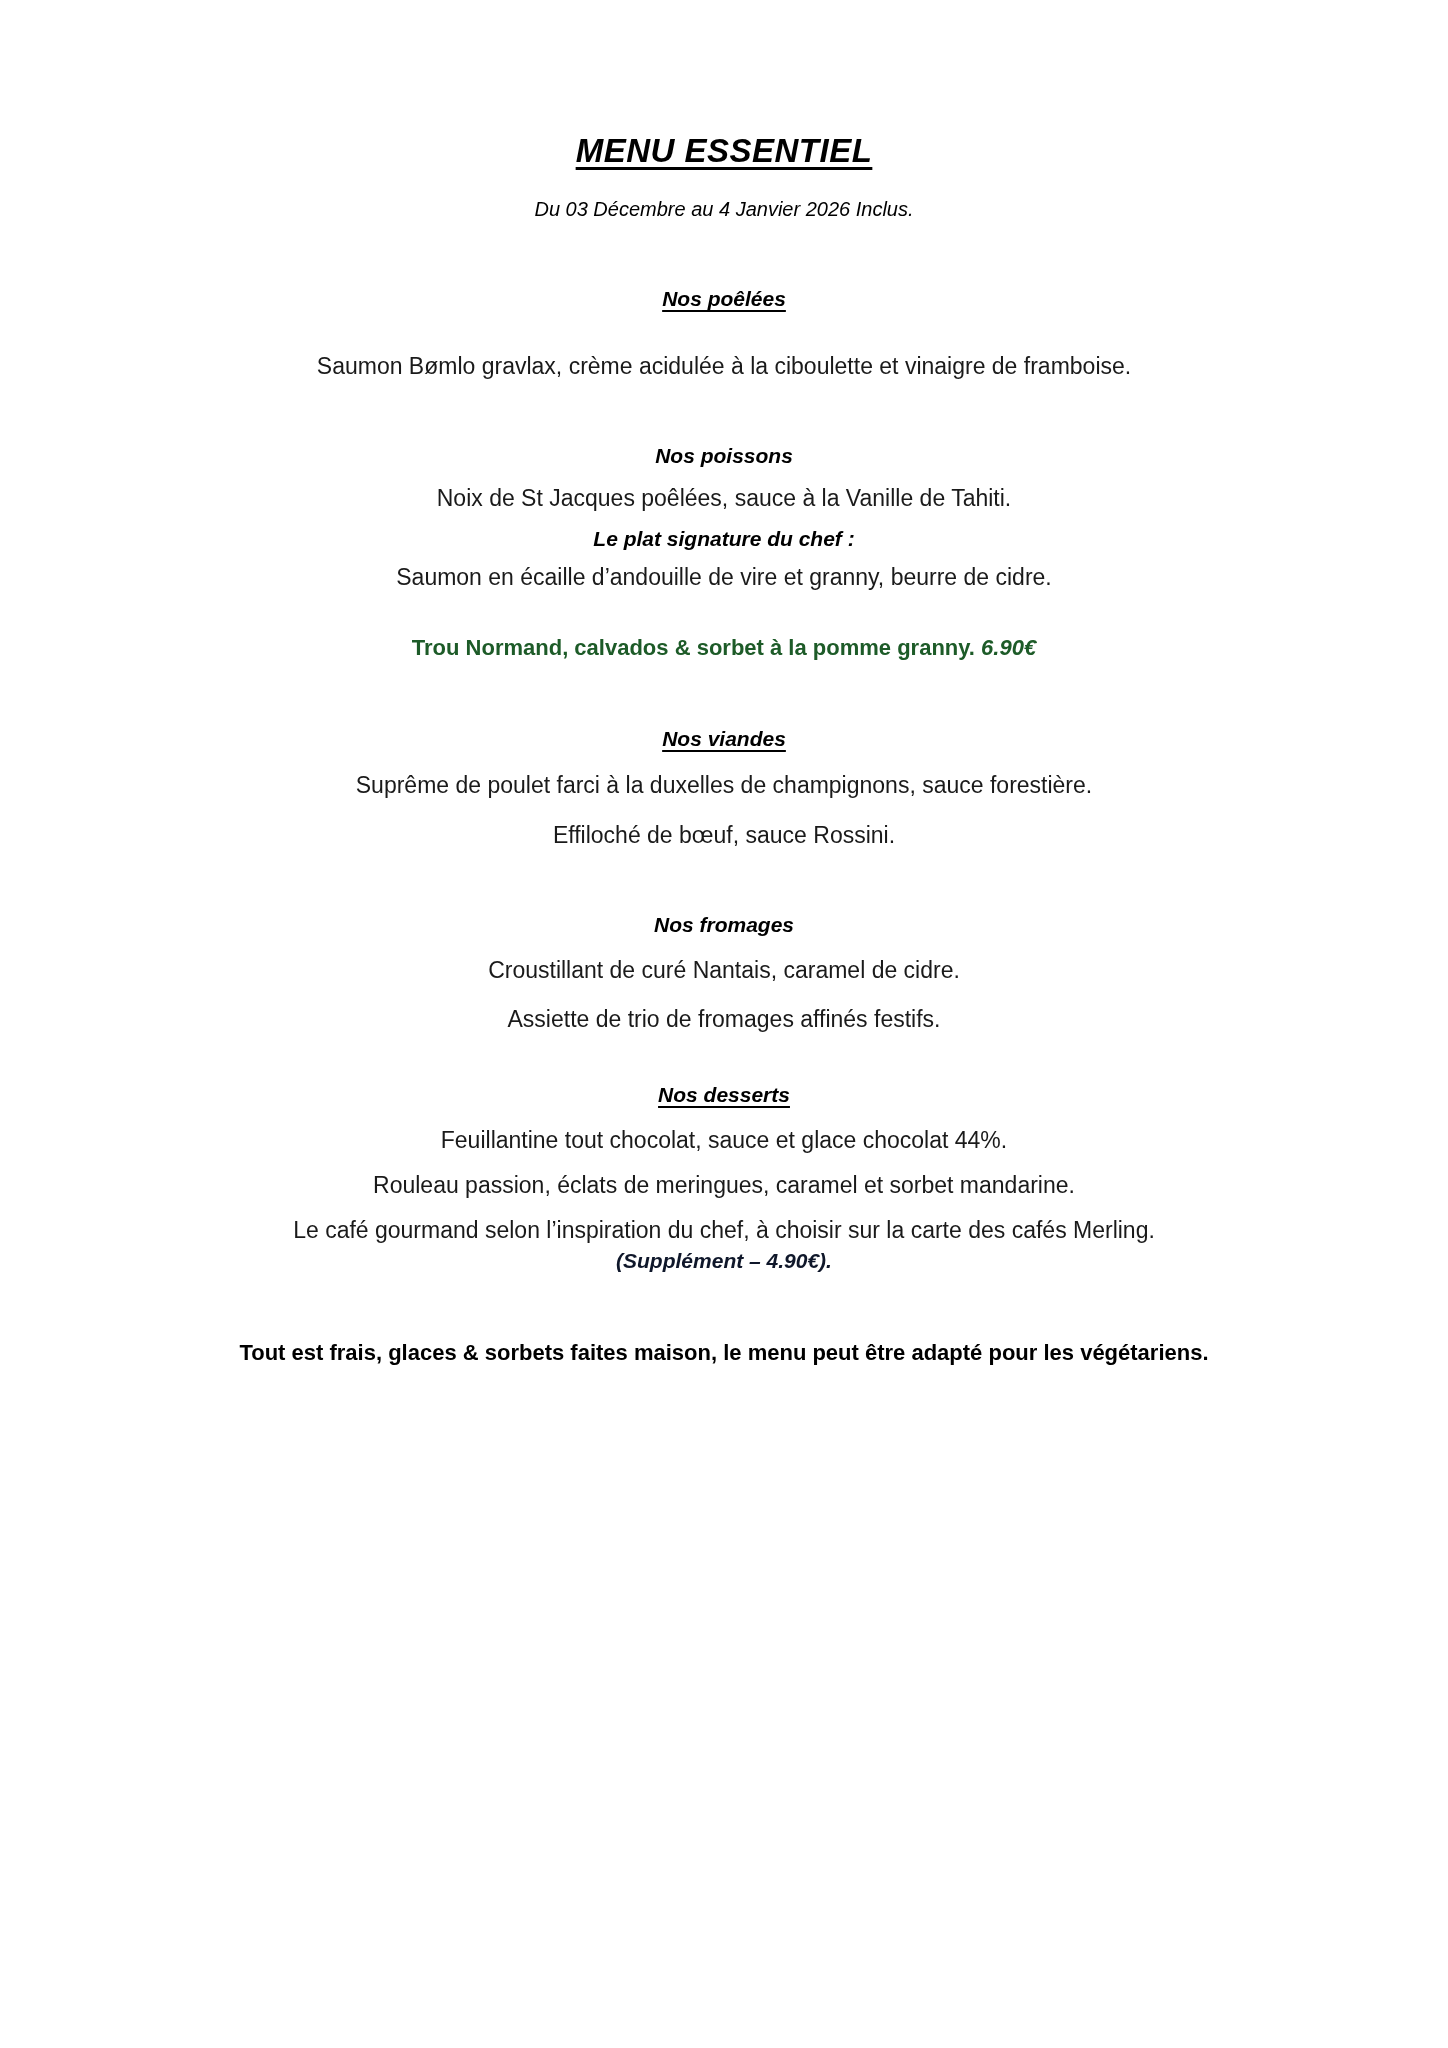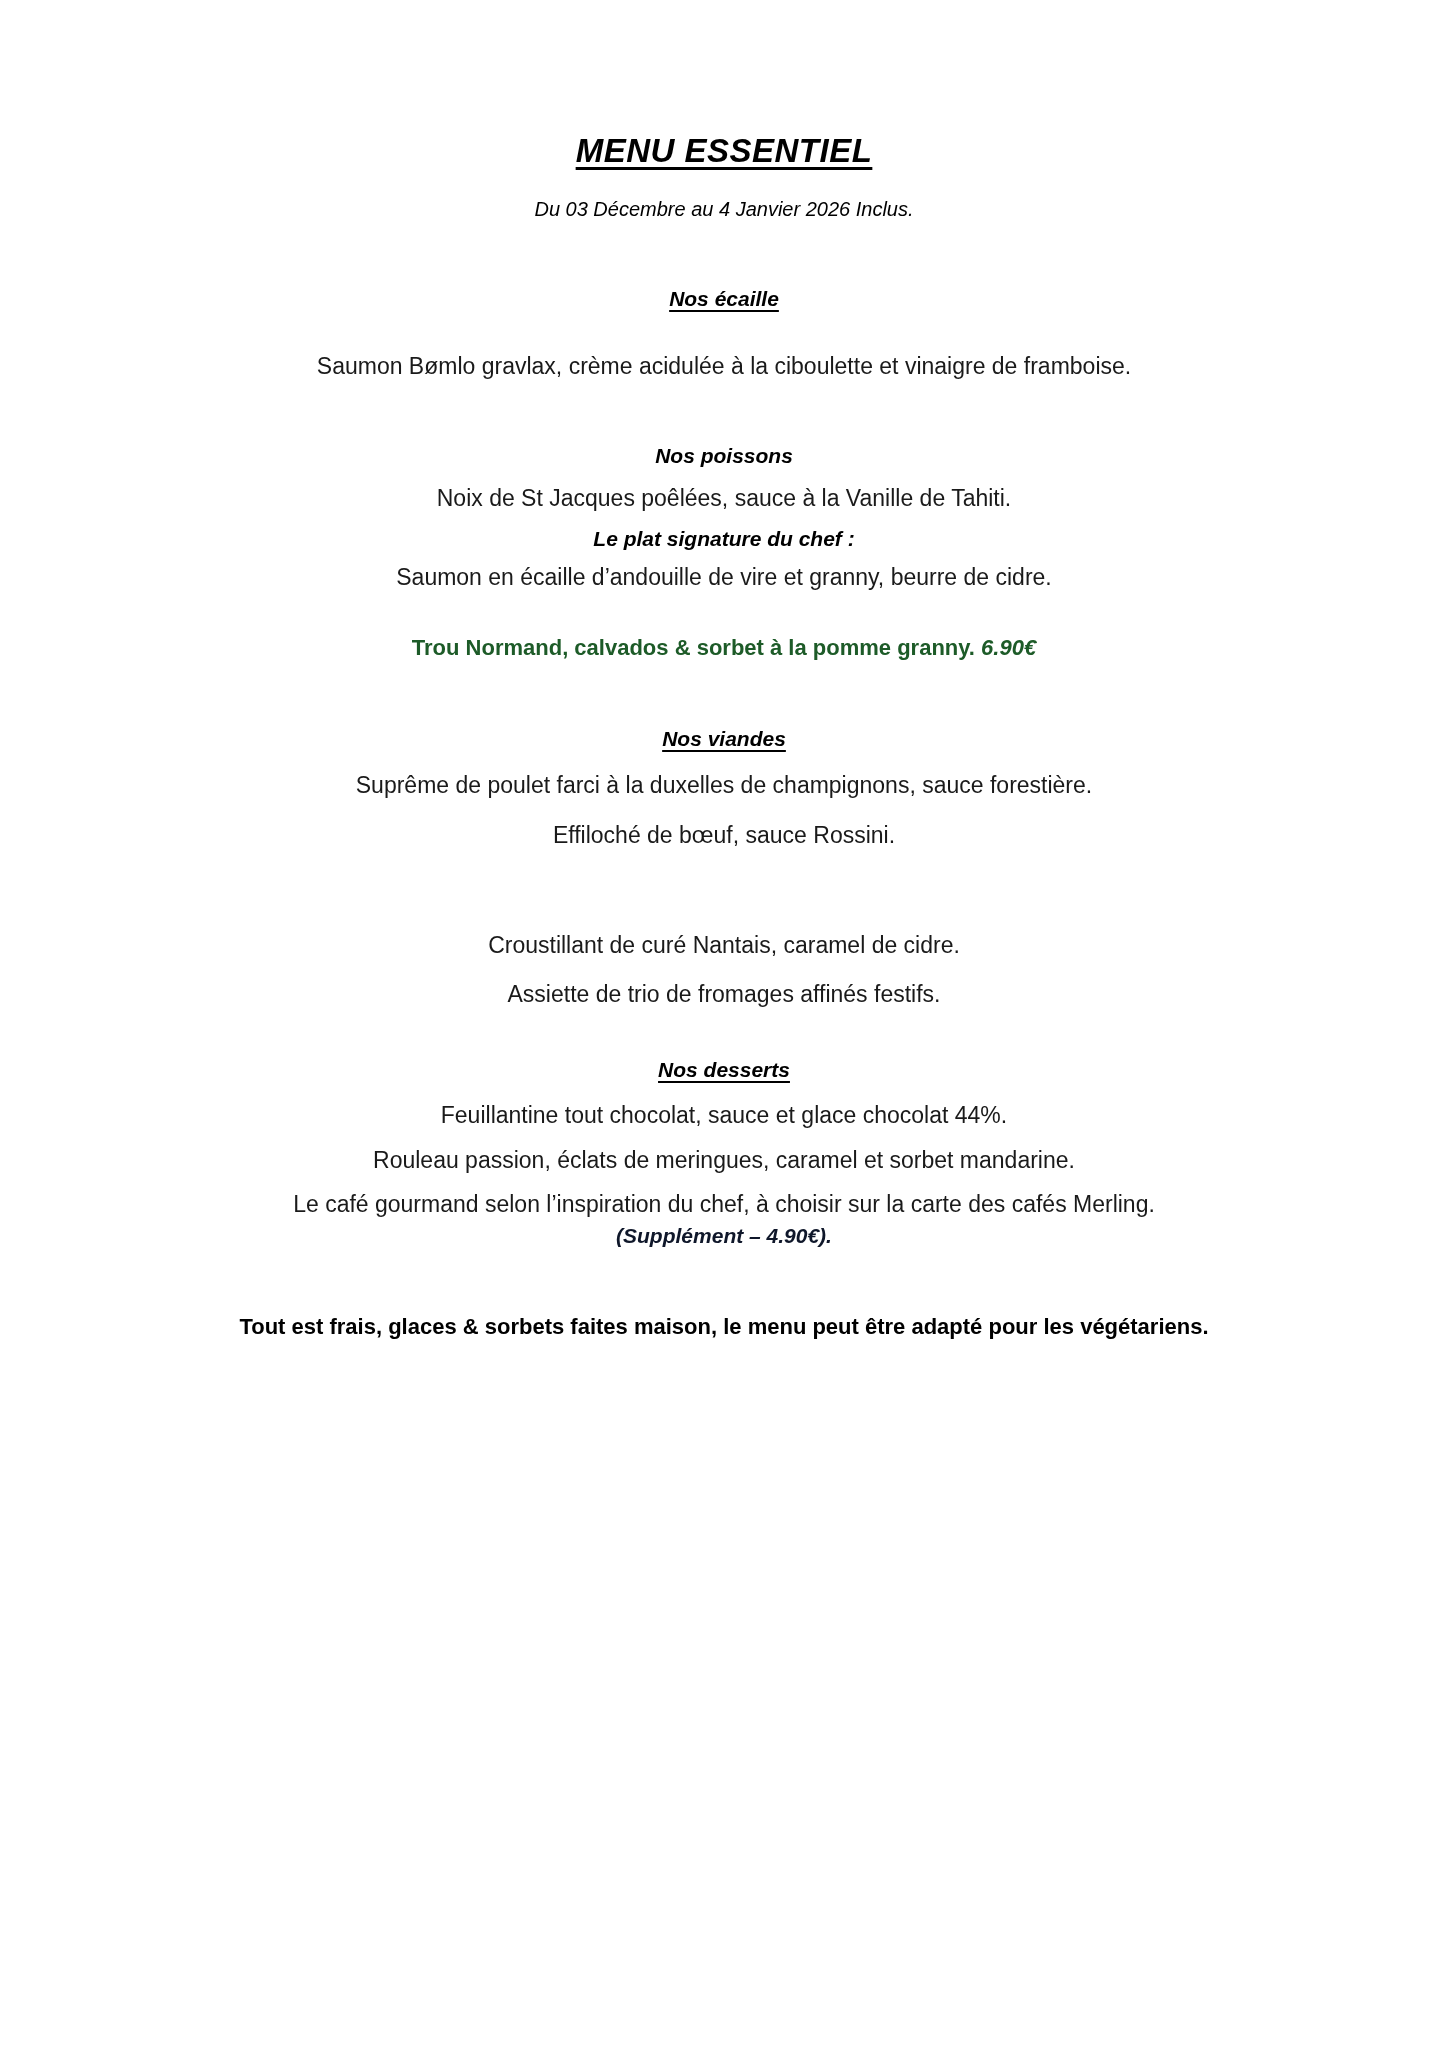--- a/index.html
+++ b/index.html
@@ -106,21 +106,21 @@
 </head>
 <body>
 
 <div class="page">
 
   <h1 class="doc-title center">MENU ESSENTIEL</h1>
 
   <p class="doc-subtitle center">Du 03 Décembre au 4 Janvier 2026 Inclus.</p>
 
   <div style="height:65px"></div>
-  <p class="section-heading underlined center">Nos écaille</p>
+  <p class="section-heading underlined center">Nos poêlées</p>
 
   <div style="height:20px"></div>
   <div style="height:21px"></div>
   <p class="dish center">Saumon Bømlo gravlax, crème acidulée à la ciboulette et vinaigre de framboise.</p>
 
   <div style="height:62px"></div>
   <p class="section-heading center">Nos poissons</p>
 
   <div style="height:16px"></div>
   <p class="dish center">Noix de St Jacques poêlées, sauce à la Vanille de Tahiti.</p>
@@ -139,20 +139,21 @@
 
   <div style="height:64px"></div>
   <p class="section-heading underlined center">Nos viandes</p>
 
   <div style="height:20px"></div>
   <p class="dish center">Suprême de poulet farci à la duxelles de champignons, sauce forestière.</p>
   <div style="height:21px"></div>
   <p class="dish center">Effiloché de bœuf, sauce Rossini.</p>
 
   <div style="height:63px"></div>
+  <p class="section-heading center">Nos fromages</p>
 
   <div style="height:19px"></div>
   <p class="dish center">Croustillant de curé Nantais, caramel de cidre.</p>
   <div style="height:20px"></div>
   <p class="dish center">Assiette de trio de fromages affinés festifs.</p>
 
   <div style="height:48px"></div>
   <p class="section-heading underlined center">Nos desserts</p>
 
   <div style="height:19px"></div>

